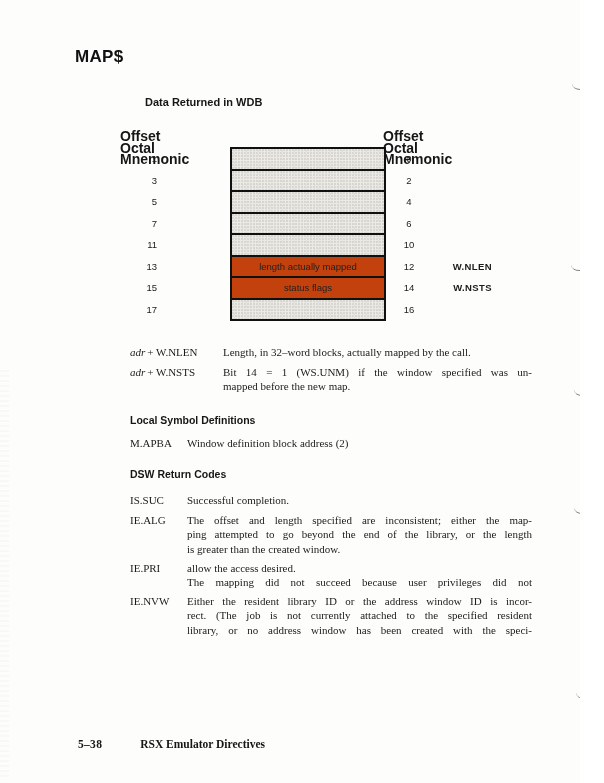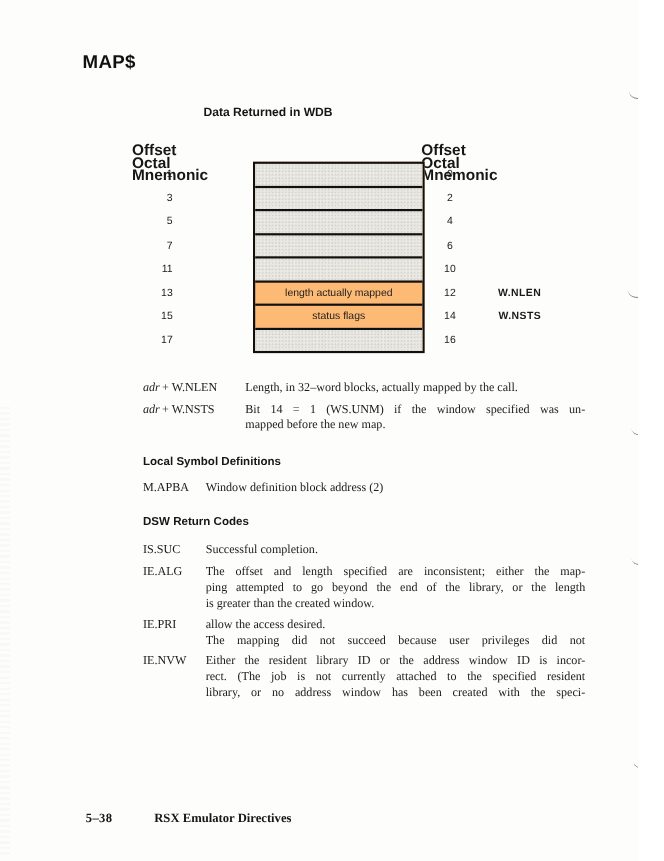--- a/index.html
+++ b/index.html
@@ -3,31 +3,31 @@
 <meta charset="utf-8">
 <style>
   html,body{margin:0;padding:0;}
   body{width:604px;height:783px;background:#ffffff;}
   .page{position:relative;width:580px;height:783px;background:#fdfdfb;overflow:hidden;
         font-family:"Liberation Serif",serif;color:#1b1b1b;}
   
   .runhead{position:absolute;left:75px;top:47px;font-family:"Liberation Sans",sans-serif;
            font-weight:bold;font-size:17px;letter-spacing:.3px;color:#111;}
   .figtitle{position:absolute;left:145px;top:96px;font-family:"Liberation Sans",sans-serif;
-            font-weight:bold;font-size:11px;color:#161616;margin-left:40px;}
+            font-weight:bold;font-size:11px;color:#161616;}
   .sechead{position:absolute;left:130px;font-family:"Liberation Sans",sans-serif;
            font-weight:bold;font-size:10.5px;color:#161616;}
   
   .colhdr{position:absolute;top:131px;width:100px;
           font-family:"Liberation Sans",sans-serif;font-weight:bold;font-size:14px;
           line-height:11.5px;color:#161616;}
   .colhdr.left{left:120px;}
   .colhdr.right{left:383px;word-spacing:3px;}
   .wdb-box{position:absolute;left:230px;top:147px;width:156px;box-sizing:border-box;
-           border:2px solid #101010;background:#fdba74;}
+           border:2px solid #101010;background:#c2410c;}
   .brow{height:19.5px;position:relative;}
   .brow + .brow{border-top:2px solid #101010;}
   .brow.shaded{background-color:#ebeae5;
     background-image:radial-gradient(circle at 1px 1px,#d2d0ca .6px,transparent 1px),
                      radial-gradient(circle at 2.4px 2.1px,#dedcd6 .5px,transparent .9px);
     background-size:3px 3px,4px 4px;}
   .brow .cellbl{position:absolute;left:0;right:0;top:0;bottom:0;display:flex;
                 align-items:center;justify-content:center;
                 font-family:"Liberation Sans",sans-serif;font-size:9.5px;color:#222;}
   .sidecol{position:absolute;top:148px;font-family:"Liberation Sans",sans-serif;

